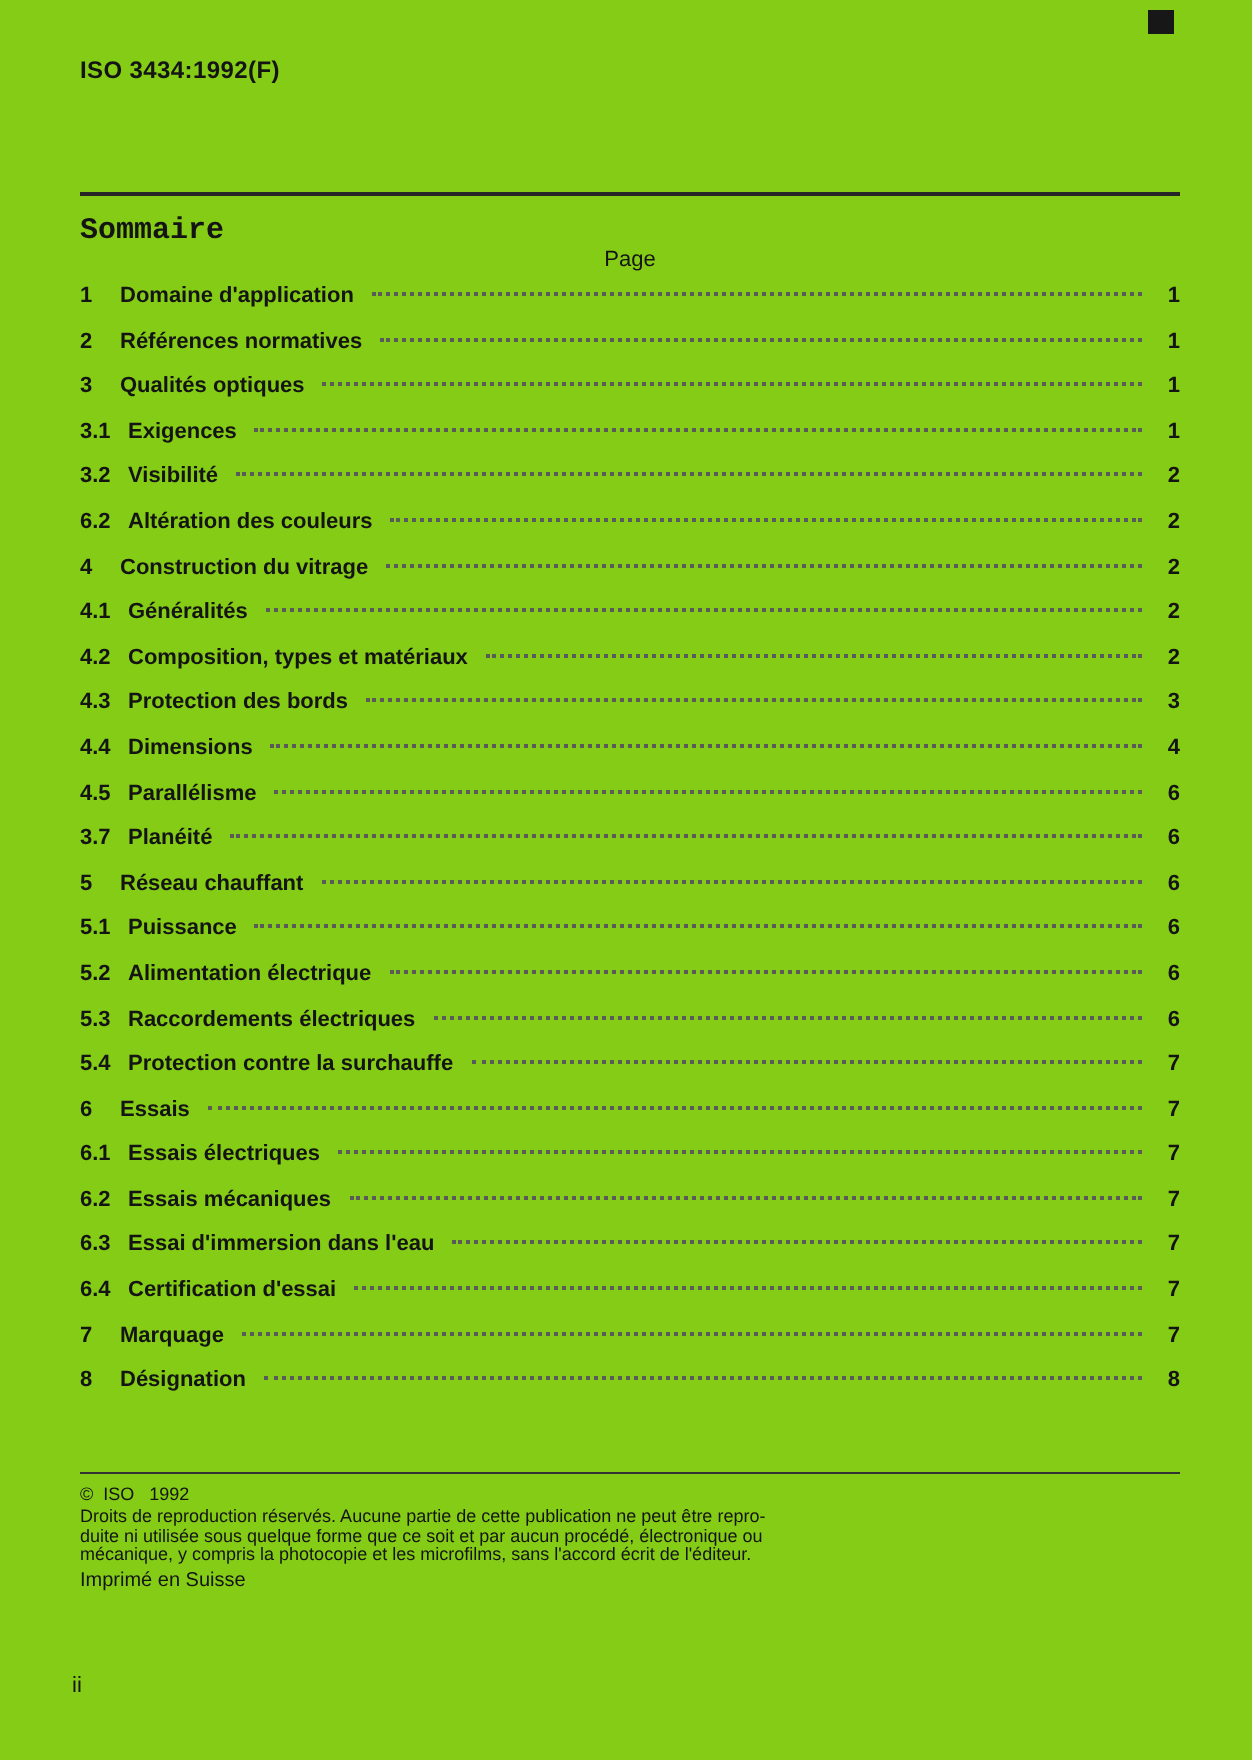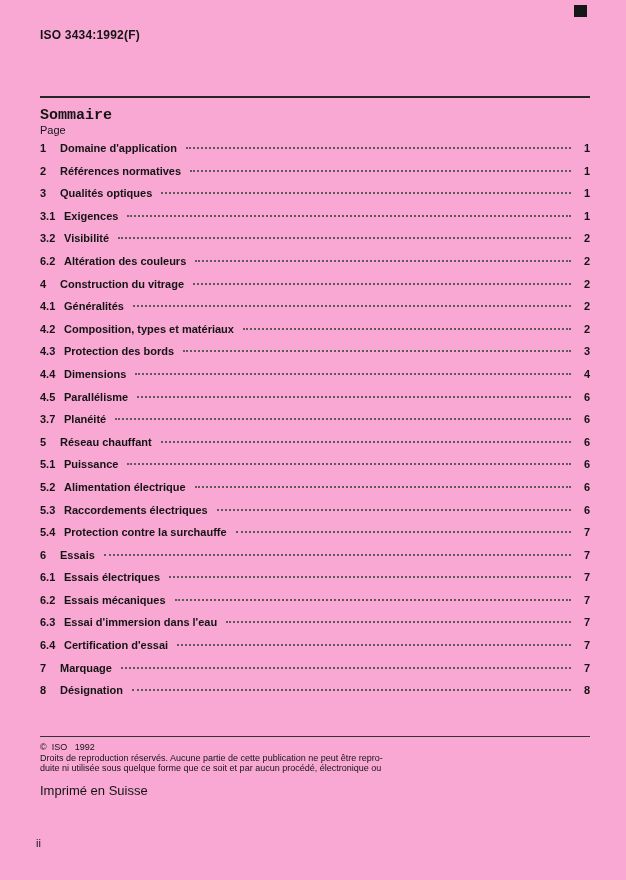--- a/index.html
+++ b/index.html
@@ -1,21 +1,21 @@
 <!DOCTYPE html>
 <html><head>
 <meta charset="utf-8">
 <style>
   html, body { margin: 0; padding: 0; background: #e8e8e8; }
   .page {
     position: relative;
     width: 626px;
     height: 880px;
     margin: 0 auto;
-    background: #f9a8d4;
+    background: #84cc16;
     font-family: "Liberation Sans", "DejaVu Sans", sans-serif;
     color: #141414;
     overflow: hidden;
   }
   .corner-square {
     position: absolute;
     top: 5px;
     left: 574px;
     width: 13px;
     height: 12px;
@@ -42,21 +42,21 @@
     left: 40px;
     font-size: 15px;
     font-weight: bold;
     font-family: Liberation Mono, monospace;
   }
   .page-col-label {
     position: absolute;
     top: 124px;
     left: 40px;
     width: 550px;
-    text-align: left;
+    text-align: center;
     font-size: 11px;
     font-weight: normal;
   }
   .toc {
     position: absolute;
     top: 142px;
     left: 40px;
     width: 550px;
   }
   .toc-row {
@@ -89,21 +89,21 @@
     top: 743px;
     left: 40px;
     width: 400px;
     font-size: 9px;
     line-height: 9.8px;
   }
   .copyright-line { white-space: pre; margin-bottom: 1px; }
   .rights-line { white-space: nowrap; }
   .org-block { margin-top: 3px; margin-left: 14px; }
   .org-line { white-space: nowrap; }
-  .printed-line { margin-top: 13px; font-size: 13px; }
+  .printed-line { margin-top: 3px; font-size: 10px; }
   .folio {
     position: absolute;
     top: 837px;
     left: 36px;
     font-size: 11px;
   }
 </style>
 </head>
 <body>
 
@@ -297,18 +297,19 @@
     </div>
 
   </div>
 
   <div class="rule-bottom"></div>
 
   <div class="footer-block">
     <div class="copyright-line">©  ISO   1992</div>
     <div class="rights-line">Droits de reproduction réservés. Aucune partie de cette publication ne peut être repro-</div>
     <div class="rights-line">duite ni utilisée sous quelque forme que ce soit et par aucun procédé, électronique ou</div>
+    <div class="rights-line">mécanique, y compris la photocopie et les microfilms, sans l'accord écrit de l'éditeur.</div>
     <div class="printed-line">Imprimé en Suisse</div>
   </div>
 
   <div class="folio">ii</div>
 
 </div>
 
 </body></html>

